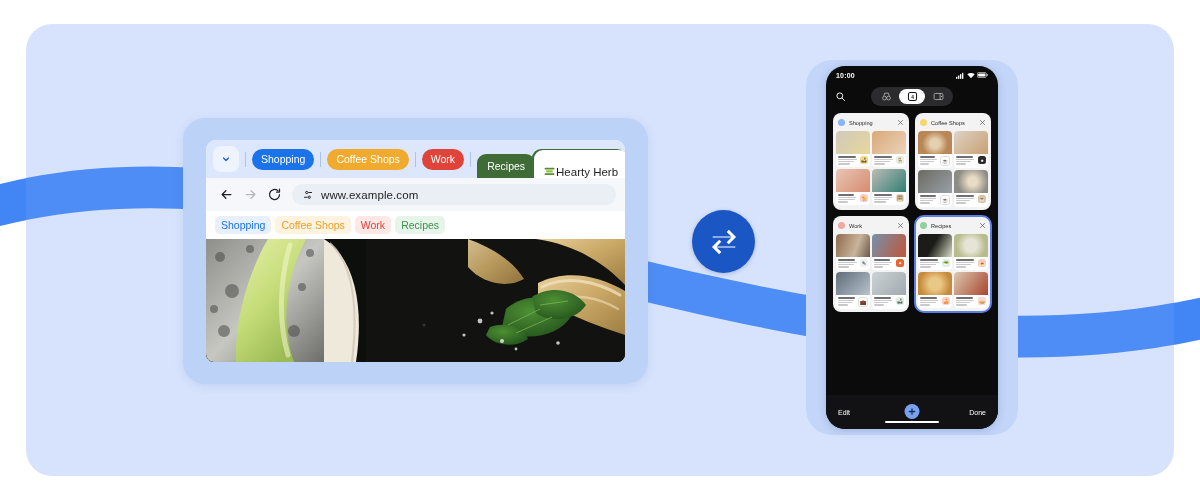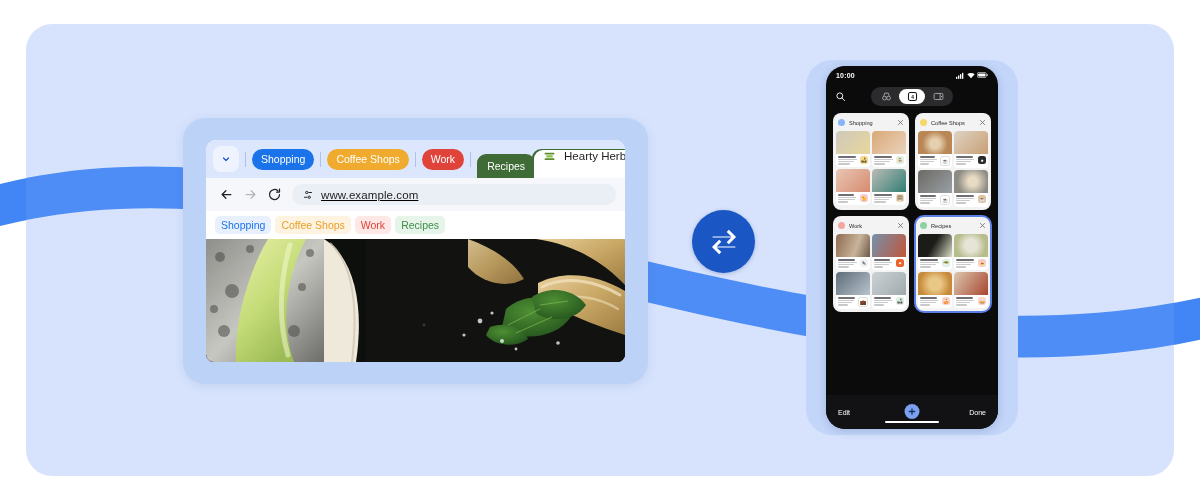--- a/index.html
+++ b/index.html
@@ -46,38 +46,37 @@
     height:21px;border-radius:11px;display:flex;align-items:center;
     padding:0 9px;font-size:10.5px;color:#fff;white-space:nowrap;flex:0 0 auto;
     font-weight:400;
   }
   .gtab.sel-group{
     background:#3f6b36;border-radius:9px 9px 0 0;height:24px;align-self:flex-end;
     padding:0 10px;font-size:10.5px;position:relative;z-index:2;
   }
   .active-tab{
     position:relative;align-self:flex-end;height:28px;background:#fff;
-    border-radius:9px 9px 0 0;display:flex;align-items:flex-start;gap:8px;
+    border-radius:9px 9px 0 0;display:flex;align-items:flex-end;gap:0;
     padding:0 10px 0 9px;flex:0 0 auto;margin-left:-1px;z-index:3;
     box-shadow:-2px -1px 0 #3f6b36;
   }
   .active-tab .fav{width:13px;height:13px;flex:0 0 auto;}
   .active-tab .ttl{font-size:11.5px;color:#1f1f1f;white-space:nowrap;}
 
   
   .omni{
     height:33px;background:#f5f7fb;display:flex;align-items:center;gap:0;
     padding-left:8px;box-sizing:border-box;
   }
   .nav-ico{width:24px;height:24px;display:flex;align-items:center;justify-content:center;flex:0 0 auto;}
   .url-pill{
     margin-left:6px;height:21px;flex:1 1 auto;background:#eaeef5;border-radius:11px;
     display:flex;align-items:center;gap:7px;padding:0 10px;box-sizing:border-box;
     margin-right:9px;
-    text-decoration:underline;
   }
   .url-text{font-size:11.5px;color:#1f1f1f;letter-spacing:.1px;}
 
   
   .bmbar{height:28px;background:#fff;display:flex;align-items:center;gap:4px;padding-left:9px;box-sizing:border-box;}
   .bm{font-size:10.5px;border-radius:5px;padding:3px 6px;white-space:nowrap;}
 
   
   .page{position:relative;height:123px;overflow:hidden;background:#111;}
   .photo{position:absolute;inset:0;}

